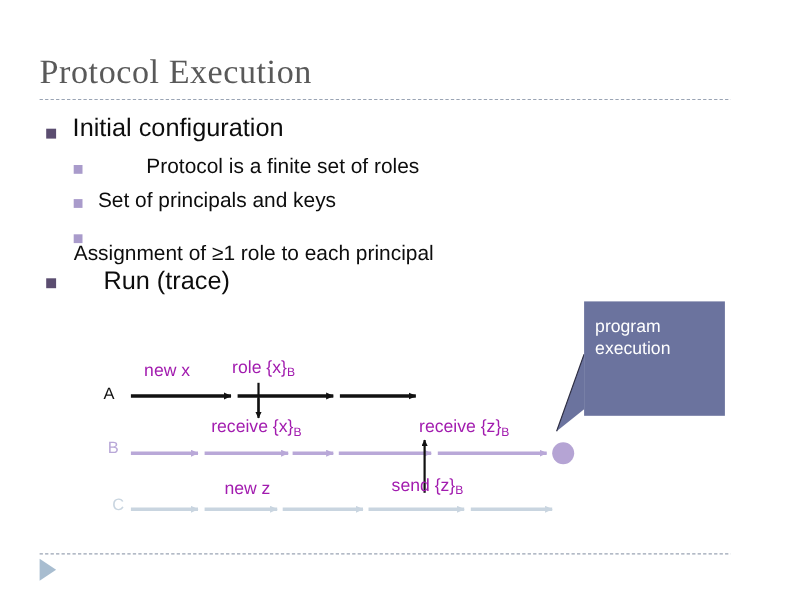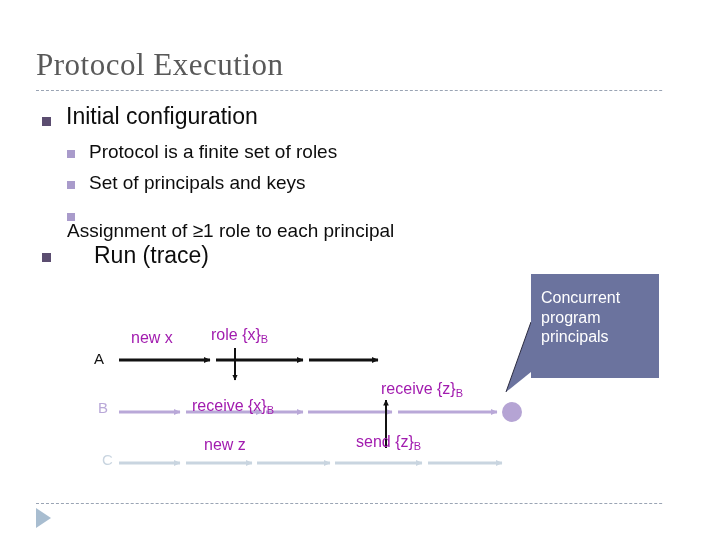--- a/index.html
+++ b/index.html
@@ -65,21 +65,21 @@
     line-height: 1.1;
     white-space: nowrap;
   }
   .txt-l2 {
     font-size: 19px;
     color: #0d0d0d;
     line-height: 1.1;
     white-space: nowrap;
   }
   #b-initial { left: 42px; top: 104px; align-items: center; }
-  #b-proto   { left: 67px; top: 142px; }
+  #b-proto   { left: 67px; top: 142px; gap: 44px; }
   #b-princ   { left: 67px; top: 173px; }
   #b-assign  { left: 67px; top: 205px; flex-direction: column; }
   #b-run     { left: 42px; top: 243px; gap: 28px; }
 
   
   #diagram {
     position: absolute;
     left: 0; top: 0;
     width: 720px; height: 540px;
     pointer-events: none;
@@ -101,21 +101,21 @@
     white-space: nowrap;
   }
   .ev-label sub {
     font-size: 11px;
     vertical-align: baseline;
     position: relative;
     top: 3px;
   }
   #ev-newx     { left: 131px; top: 330px; }
   #ev-sendx    { left: 211px; top: 327px; }
-  #ev-recvx    { left: 192px; top: 398px; }
+  #ev-recvx    { left: 192px; top: 381px; }
   #ev-recvz    { left: 341px; top: 381px; margin-left: 40px; }
   #ev-sendz    { left: 356px; top: 434px; }
   #ev-newz     { left: 204px; top: 437px; }
 
   
   #callout-box {
     position: absolute;
     left: 531px;
     top: 274px;
     width: 128px;
@@ -246,21 +246,20 @@
   </div>
   <div class="ev-label" id="ev-sendz">
     <span>send {z}</span><sub>B</sub>
   </div>
   <div class="ev-label" id="ev-newz">
     <span>new z</span>
   </div>
 
   <div id="callout-box"></div>
   <div id="callout-text">
-    <div>Concurrent</div>
     <div>program</div>
-    <div>principals</div>
+    <div>execution</div>
   </div>
 
   <div class="rule" id="rule-bottom"></div>
   <div id="play-tri"></div>
 
 </div>
 
 </body></html>

